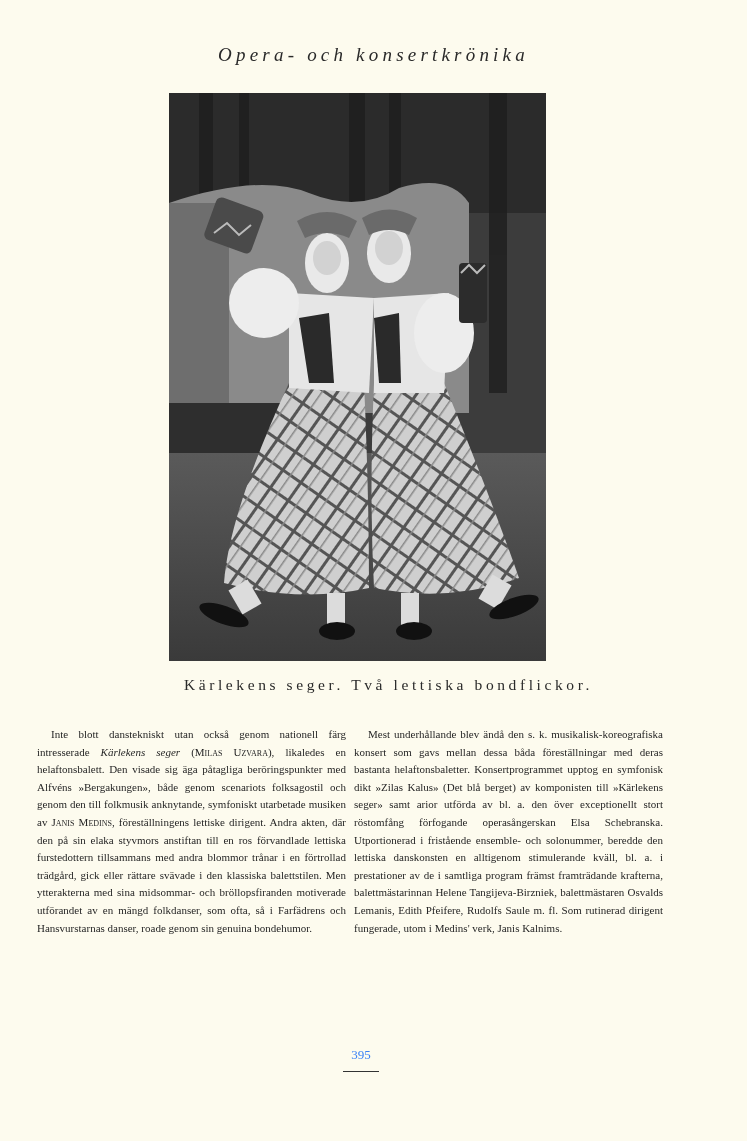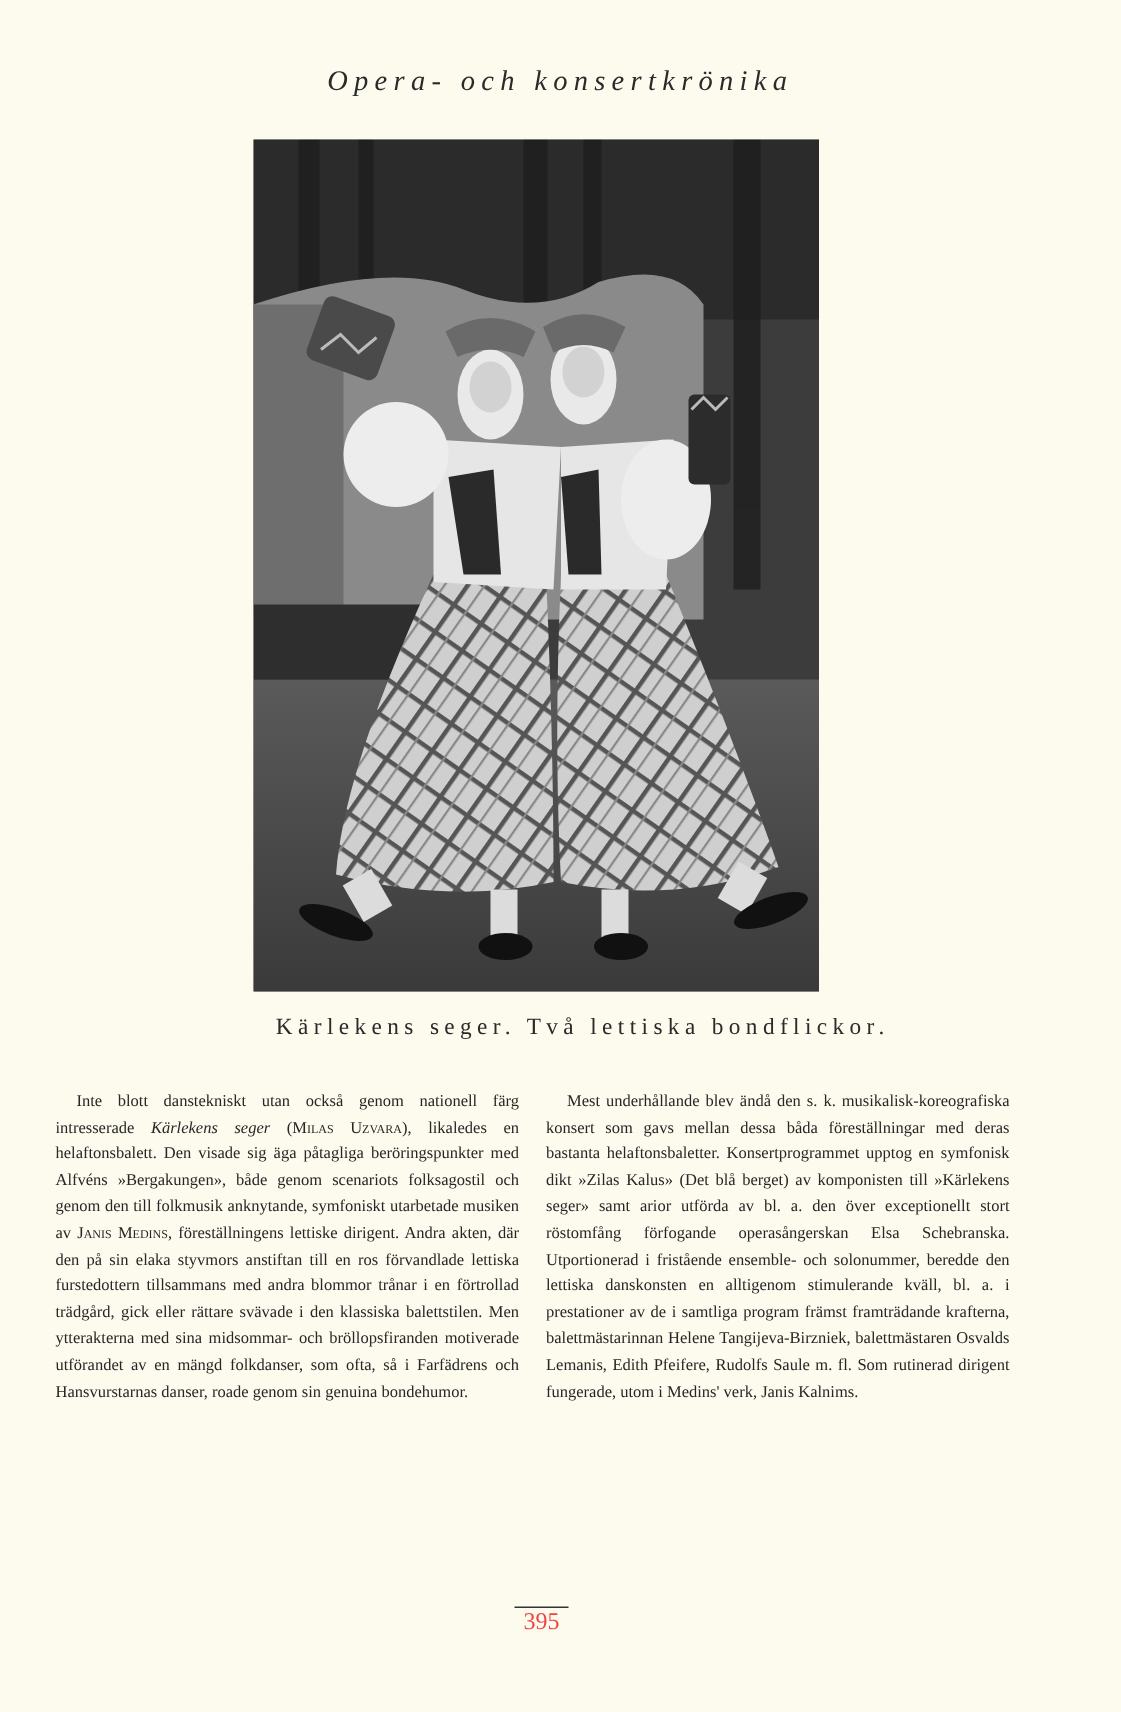--- a/index.html
+++ b/index.html
@@ -36,31 +36,31 @@
   }
   .col {
     position: absolute; top: 726px;
     width: 309px;
     font-size: 11px;
     line-height: 17.6px;
     text-align: justify;
     color: #262626;
   }
   .col-left { left: 37px; }
-  .col-right { left: 364px; }
+  .col-right { left: 354px; }
   .col p { margin: 0; text-indent: 14px; }
   .sc { font-variant: small-caps; }
   .it { font-style: italic; }
   .rule {
     position: absolute; left: 343px; top: 1071px;
     width: 36px; height: 0; border-top: 1px solid #333;
   }
   .folio {
-    position: absolute; left: 0; top: 1073px; width: 722px;
-    text-align: center; font-size: 16px; color: #ef4444;
+    position: absolute; left: 0; top: 1047px; width: 722px;
+    text-align: center; font-size: 13px; color: #3b82f6;
   }
 </style>
 </head>
 <body>
 
 <div class="running-head">Opera- och konsertkrönika</div>
 
 <div class="photo" title="Kärlekens seger. Två lettiska bondflickor.">
   <svg width="377" height="568" viewBox="0 0 377 568" xmlns="http://www.w3.org/2000/svg">
     <defs>

